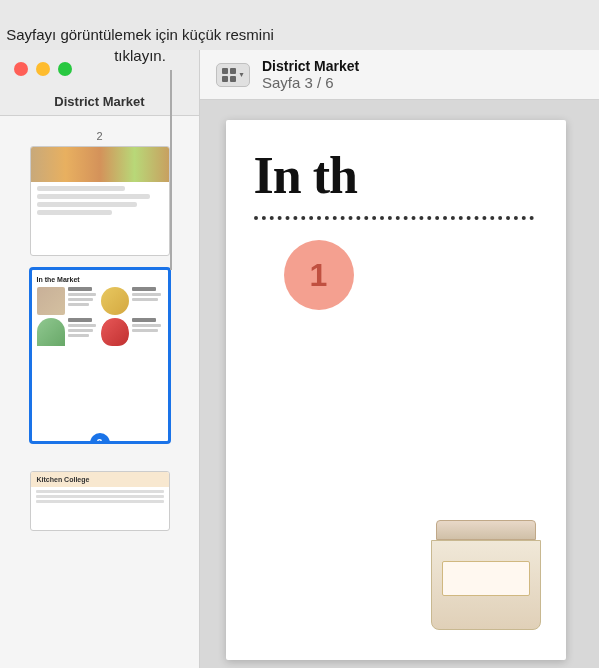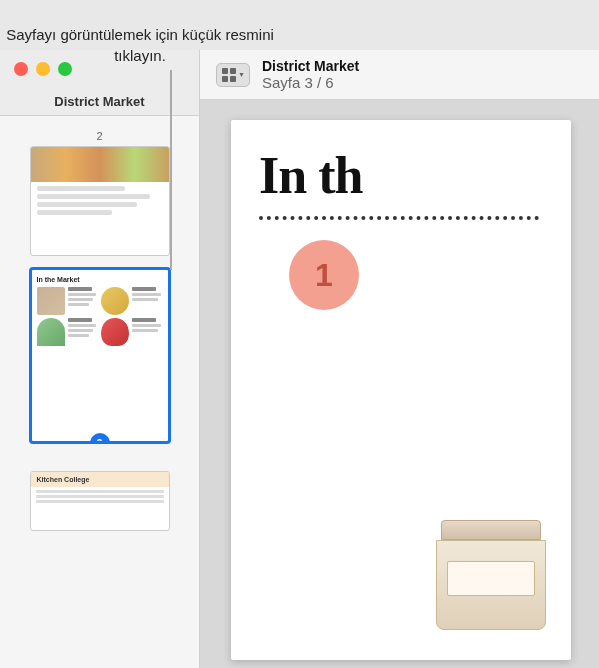--- a/index.html
+++ b/index.html
@@ -326,21 +326,21 @@
     .toolbar-doc-page {
       font-size: 15px;
       color: #666;
     }
 
     
     .doc-display {
       flex: 1;
       display: flex;
       align-items: flex-start;
-      justify-content: flex-end;
+      justify-content: center;
       padding: 20px 28px 0 20px;
       overflow: hidden;
     }
 
     .doc-page {
       background: white;
       width: 340px;
       height: 540px;
       border-radius: 2px;
       box-shadow: 0 2px 8px rgba(0,0,0,0.2);

